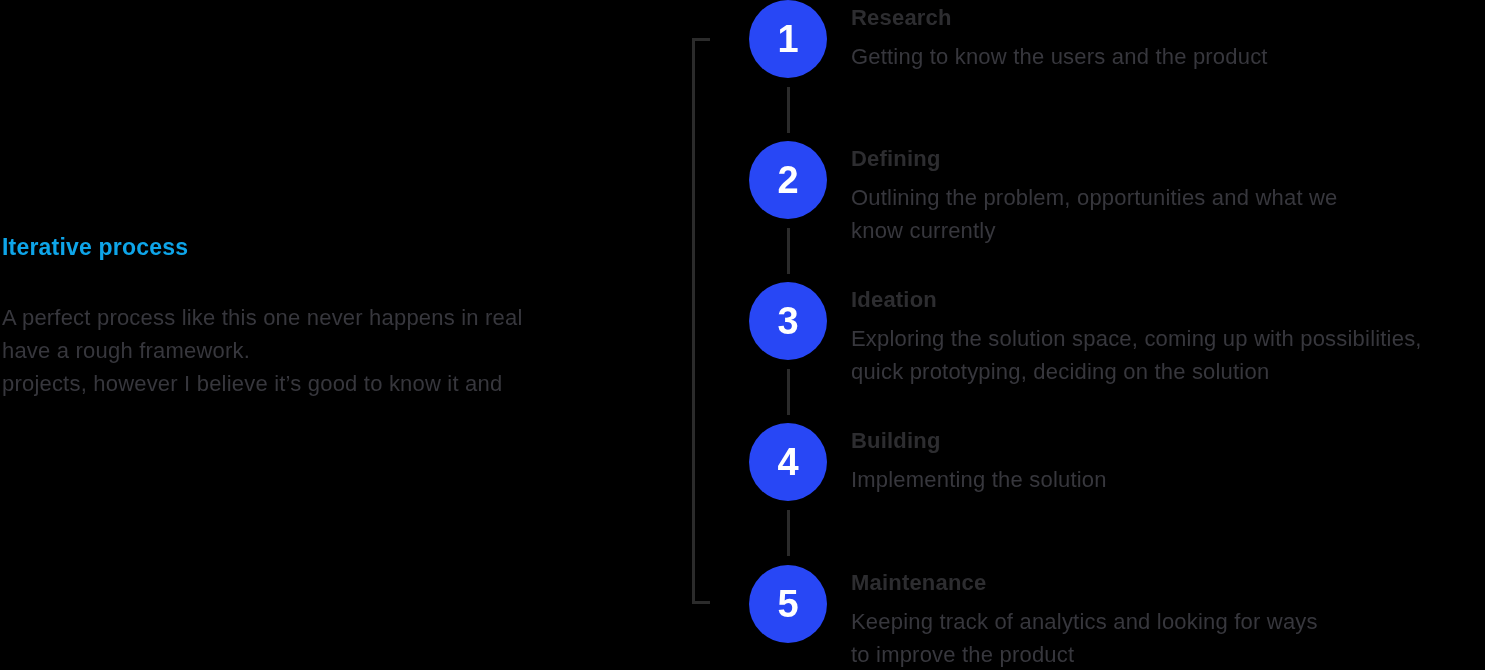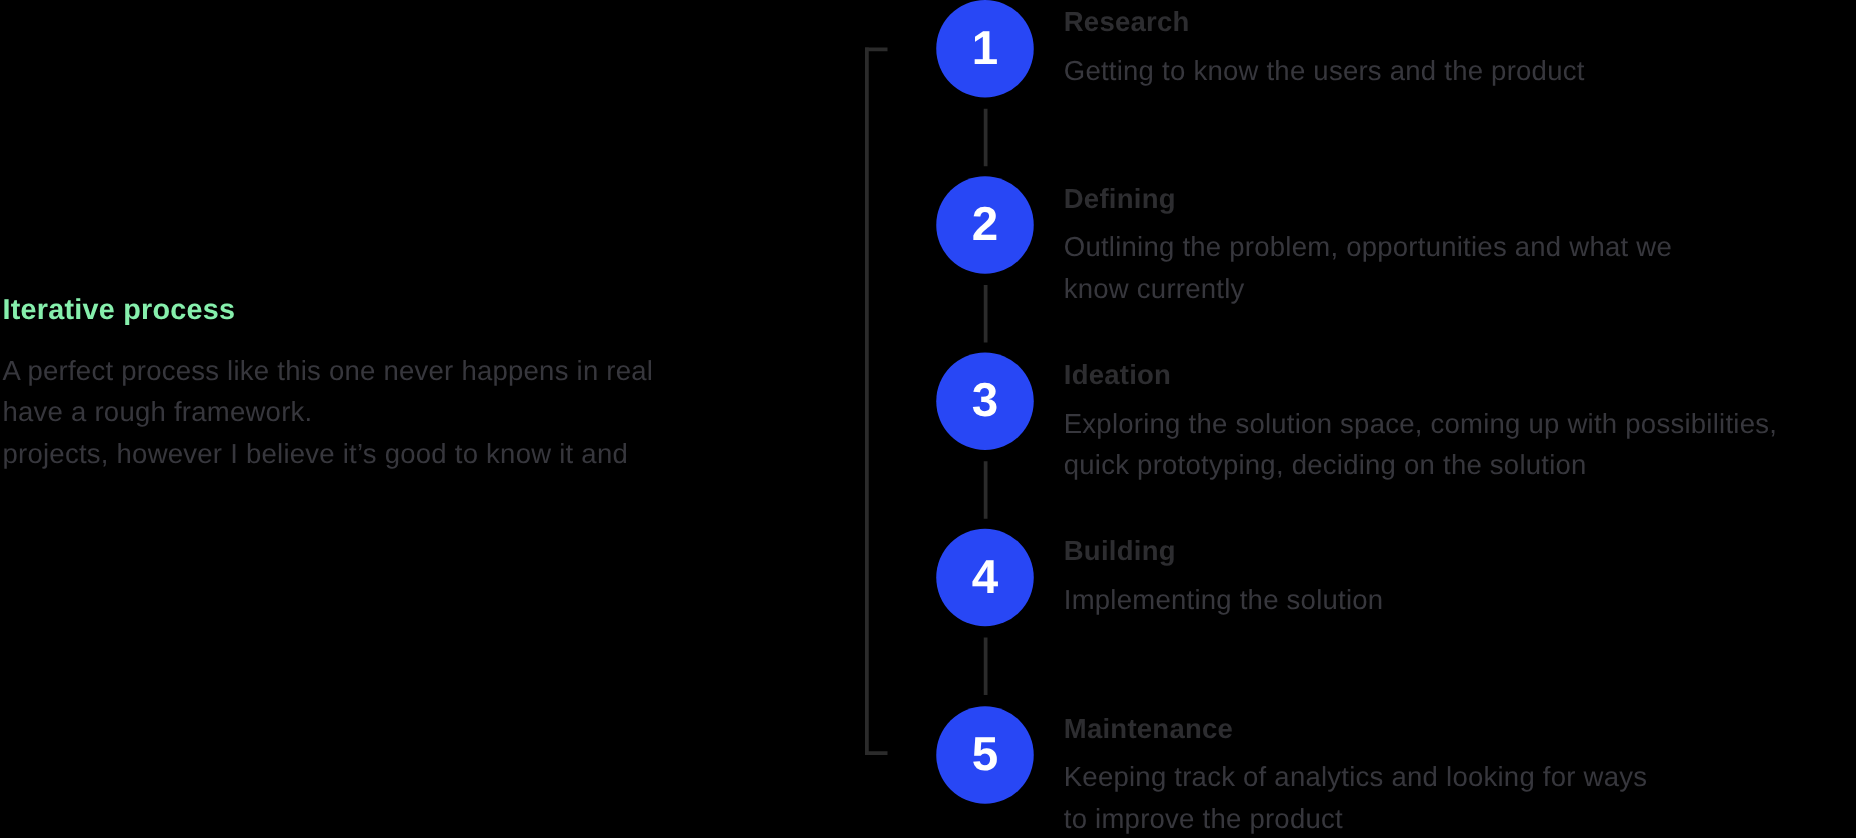--- a/index.html
+++ b/index.html
@@ -16,25 +16,25 @@
   }
   .intro {
     position: absolute;
     left: 2px;
     top: 234px;
     width: 610px;
   }
   .intro-heading {
     font-size: 23px;
     font-weight: 700;
-    color: #86efac;
+    color: #0ea5e9;
     letter-spacing: 0.2px;
   }
   .intro-lines {
-    margin-top: 19px;
+    margin-top: 40px;
   }
   .intro-line, .step-line {
     font-size: 22px;
     line-height: 33px;
     color: #37373d;
     letter-spacing: 0.2px;
     white-space: nowrap;
   }
   .bracket {
     position: absolute;

